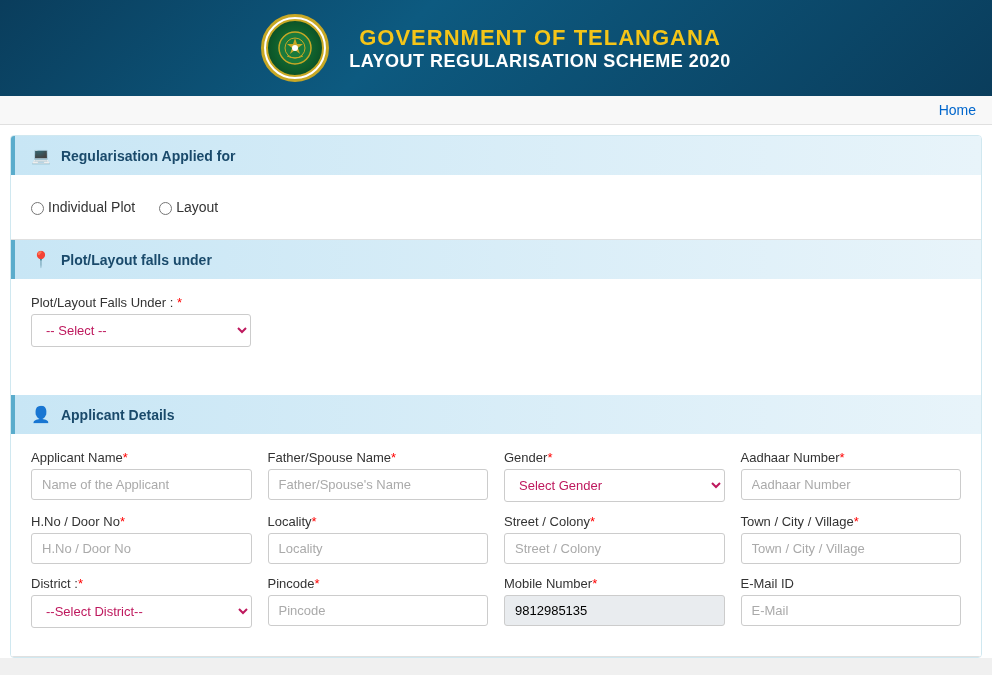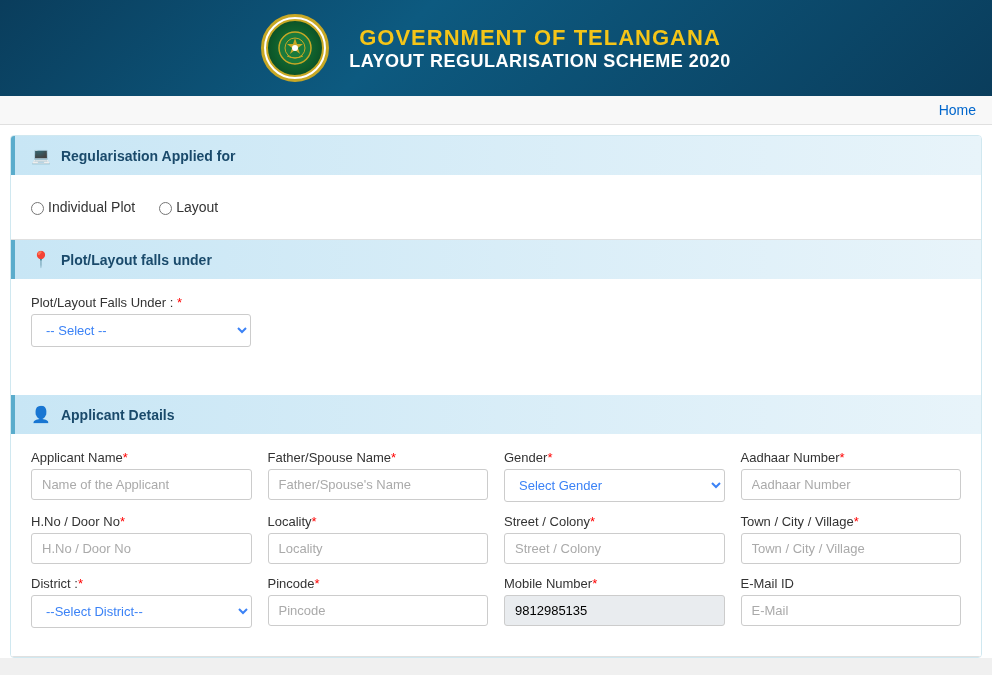--- a/index.html
+++ b/index.html
@@ -132,21 +132,21 @@
     }
     .required-star {
       color: red;
     }
     .form-control {
       width: 100%;
       padding: 7px 10px;
       border: 1px solid #ccc;
       border-radius: 3px;
       font-size: 13px;
-      color: #3b82f6;
+      color: #be185d;
       background: #fff;
       outline: none;
     }
     .form-control::placeholder {
       color: #aaa;
     }
     .form-control.filled {
       background: #e9ecef;
       color: #000000;
     }

